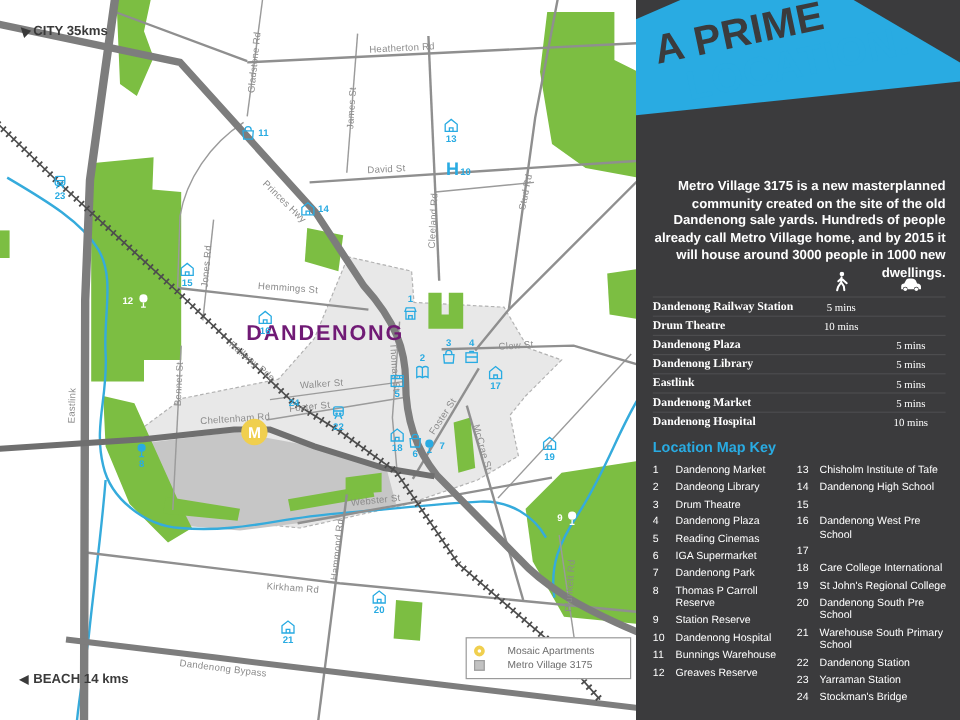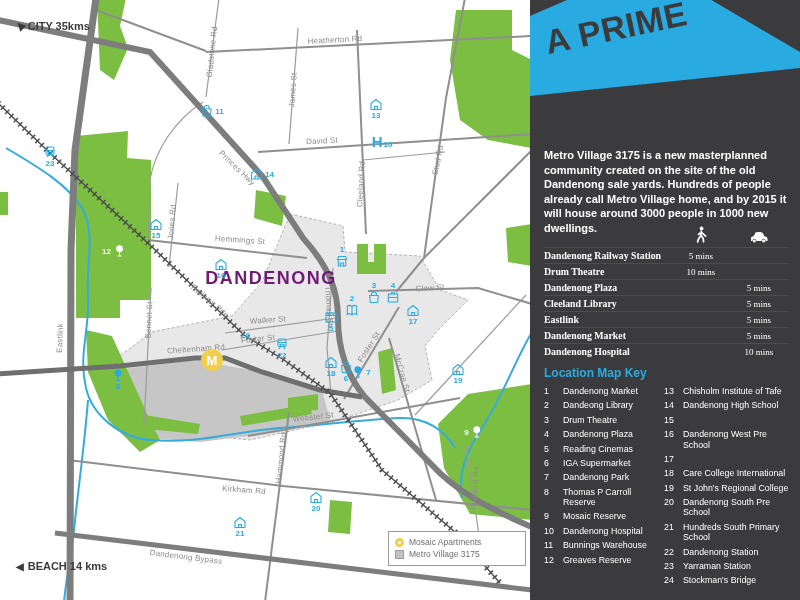--- a/index.html
+++ b/index.html
@@ -27,35 +27,35 @@
       transform:translate(-50%,-50%);display:flex;align-items:center;justify-content:center;
       color:#fff;font-weight:bold;font-size:13px;}
   .corner-note{position:absolute;color:#3a3a3a;font-weight:bold;font-size:11px;
       display:flex;align-items:center;gap:4px;}
   .corner-note .arr{font-size:10px;display:inline-block;color:#3a3a3a;}
   .arr.up-left{transform:rotate(-135deg);}
 
   
   #legend{position:absolute;left:388px;top:531px;width:138px;background:#fff;
       border:1px solid #9a9a9a;padding:5px 6px 4px 6px;box-sizing:border-box;}
-  .lg-row{display:flex;gap:5px;font-size:8.5px;color:#6e6e6e;margin-bottom:2px;line-height:1.2;}
+  .lg-row{display:flex;gap:19px;font-size:8.5px;color:#6e6e6e;margin-bottom:2px;line-height:1.2;}
   .lg-sw{flex:0 0 auto;width:9px;height:9px;margin-top:1px;box-sizing:border-box;}
   .lg-sw.mosaic{border:3px solid #F0CF4E;border-radius:50%;background:#fff;}
   .lg-sw.village{background:#C2C2C2;border:1px solid #9e9e9e;}
   .lg-sw.project{background:#ECECEC;border:1px dashed #a8a8a8;}
 
   
   #panel{position:absolute;left:530px;top:0;width:270px;height:600px;background:#3B3B3D;overflow:hidden;}
   #banner-svg{position:absolute;left:0;top:0;}
   #banner-text{position:absolute;left:12px;top:26px;transform:rotate(-12deg);
       transform-origin:left top;font-weight:bold;font-size:34px;line-height:1.02;letter-spacing:.5px;}
   #banner-text .l1{color:#3B3B3D;}
   #banner-text .l2{color:#29ABE2;padding-left:20px;}
   #intro{position:absolute;left:14px;top:148px;width:244px;color:#fff;font-size:11px;
-      font-weight:bold;line-height:1.32;}
+      font-weight:bold;line-height:1.32;text-align:right;}
   #travel{position:absolute;left:14px;top:226px;width:244px;}
   .t-head{display:grid;grid-template-columns:1fr 58px 58px;align-items:end;padding-bottom:4px;}
   .t-head .icon-cell{display:flex;justify-content:center;}
   .t-row{display:grid;grid-template-columns:1fr 58px 58px;align-items:center;
       border-top:1px solid #4d4d4f;padding:2px 0;font-family:Liberation Serif, serif;}
   .t-row .nm{color:#fff;font-size:9.8px;font-weight:bold;}
   .t-row .tm{color:#fff;font-size:9px;text-align:center;}
   #key-head{position:absolute;left:14px;top:366px;color:#29ABE2;font-weight:bold;font-size:12px;}
   .key-col{position:absolute;top:386px;}
   #key-col1{left:14px;width:118px;}
@@ -444,21 +444,21 @@
             <span class="nm">Drum Theatre</span>
             <span class="tm">10 mins</span>
             <span class="tm"></span>
           </div>
           <div class="t-row">
             <span class="nm">Dandenong Plaza</span>
             <span class="tm"></span>
             <span class="tm">5 mins</span>
           </div>
           <div class="t-row">
-            <span class="nm">Cleeland Library</span>
+            <span class="nm">Dandenong Library</span>
             <span class="tm"></span>
             <span class="tm">5 mins</span>
           </div>
           <div class="t-row">
             <span class="nm">Eastlink</span>
             <span class="tm"></span>
             <span class="tm">5 mins</span>
           </div>
           <div class="t-row">
             <span class="nm">Dandenong Market</span>
@@ -502,21 +502,21 @@
         <div class="k-item">
           <span class="kn">7</span>
           <span class="kl">Dandenong Park</span>
         </div>
         <div class="k-item">
           <span class="kn">8</span>
           <span class="kl">Thomas P Carroll Reserve</span>
         </div>
         <div class="k-item">
           <span class="kn">9</span>
-          <span class="kl">Mosaic Reserve</span>
+          <span class="kl">Station Reserve</span>
         </div>
         <div class="k-item">
           <span class="kn">10</span>
           <span class="kl">Dandenong Hospital</span>
         </div>
         <div class="k-item">
           <span class="kn">11</span>
           <span class="kl">Bunnings Warehouse</span>
         </div>
         <div class="k-item">
@@ -550,21 +550,21 @@
         <div class="k-item">
           <span class="kn">19</span>
           <span class="kl">St John's Regional College</span>
         </div>
         <div class="k-item">
           <span class="kn">20</span>
           <span class="kl">Dandenong South Pre School</span>
         </div>
         <div class="k-item">
           <span class="kn">21</span>
-          <span class="kl">Hundreds South Primary School</span>
+          <span class="kl">Warehouse South Primary School</span>
         </div>
         <div class="k-item">
           <span class="kn">22</span>
           <span class="kl">Dandenong Station</span>
         </div>
         <div class="k-item">
           <span class="kn">23</span>
           <span class="kl">Yarraman Station</span>
         </div>
         <div class="k-item">

